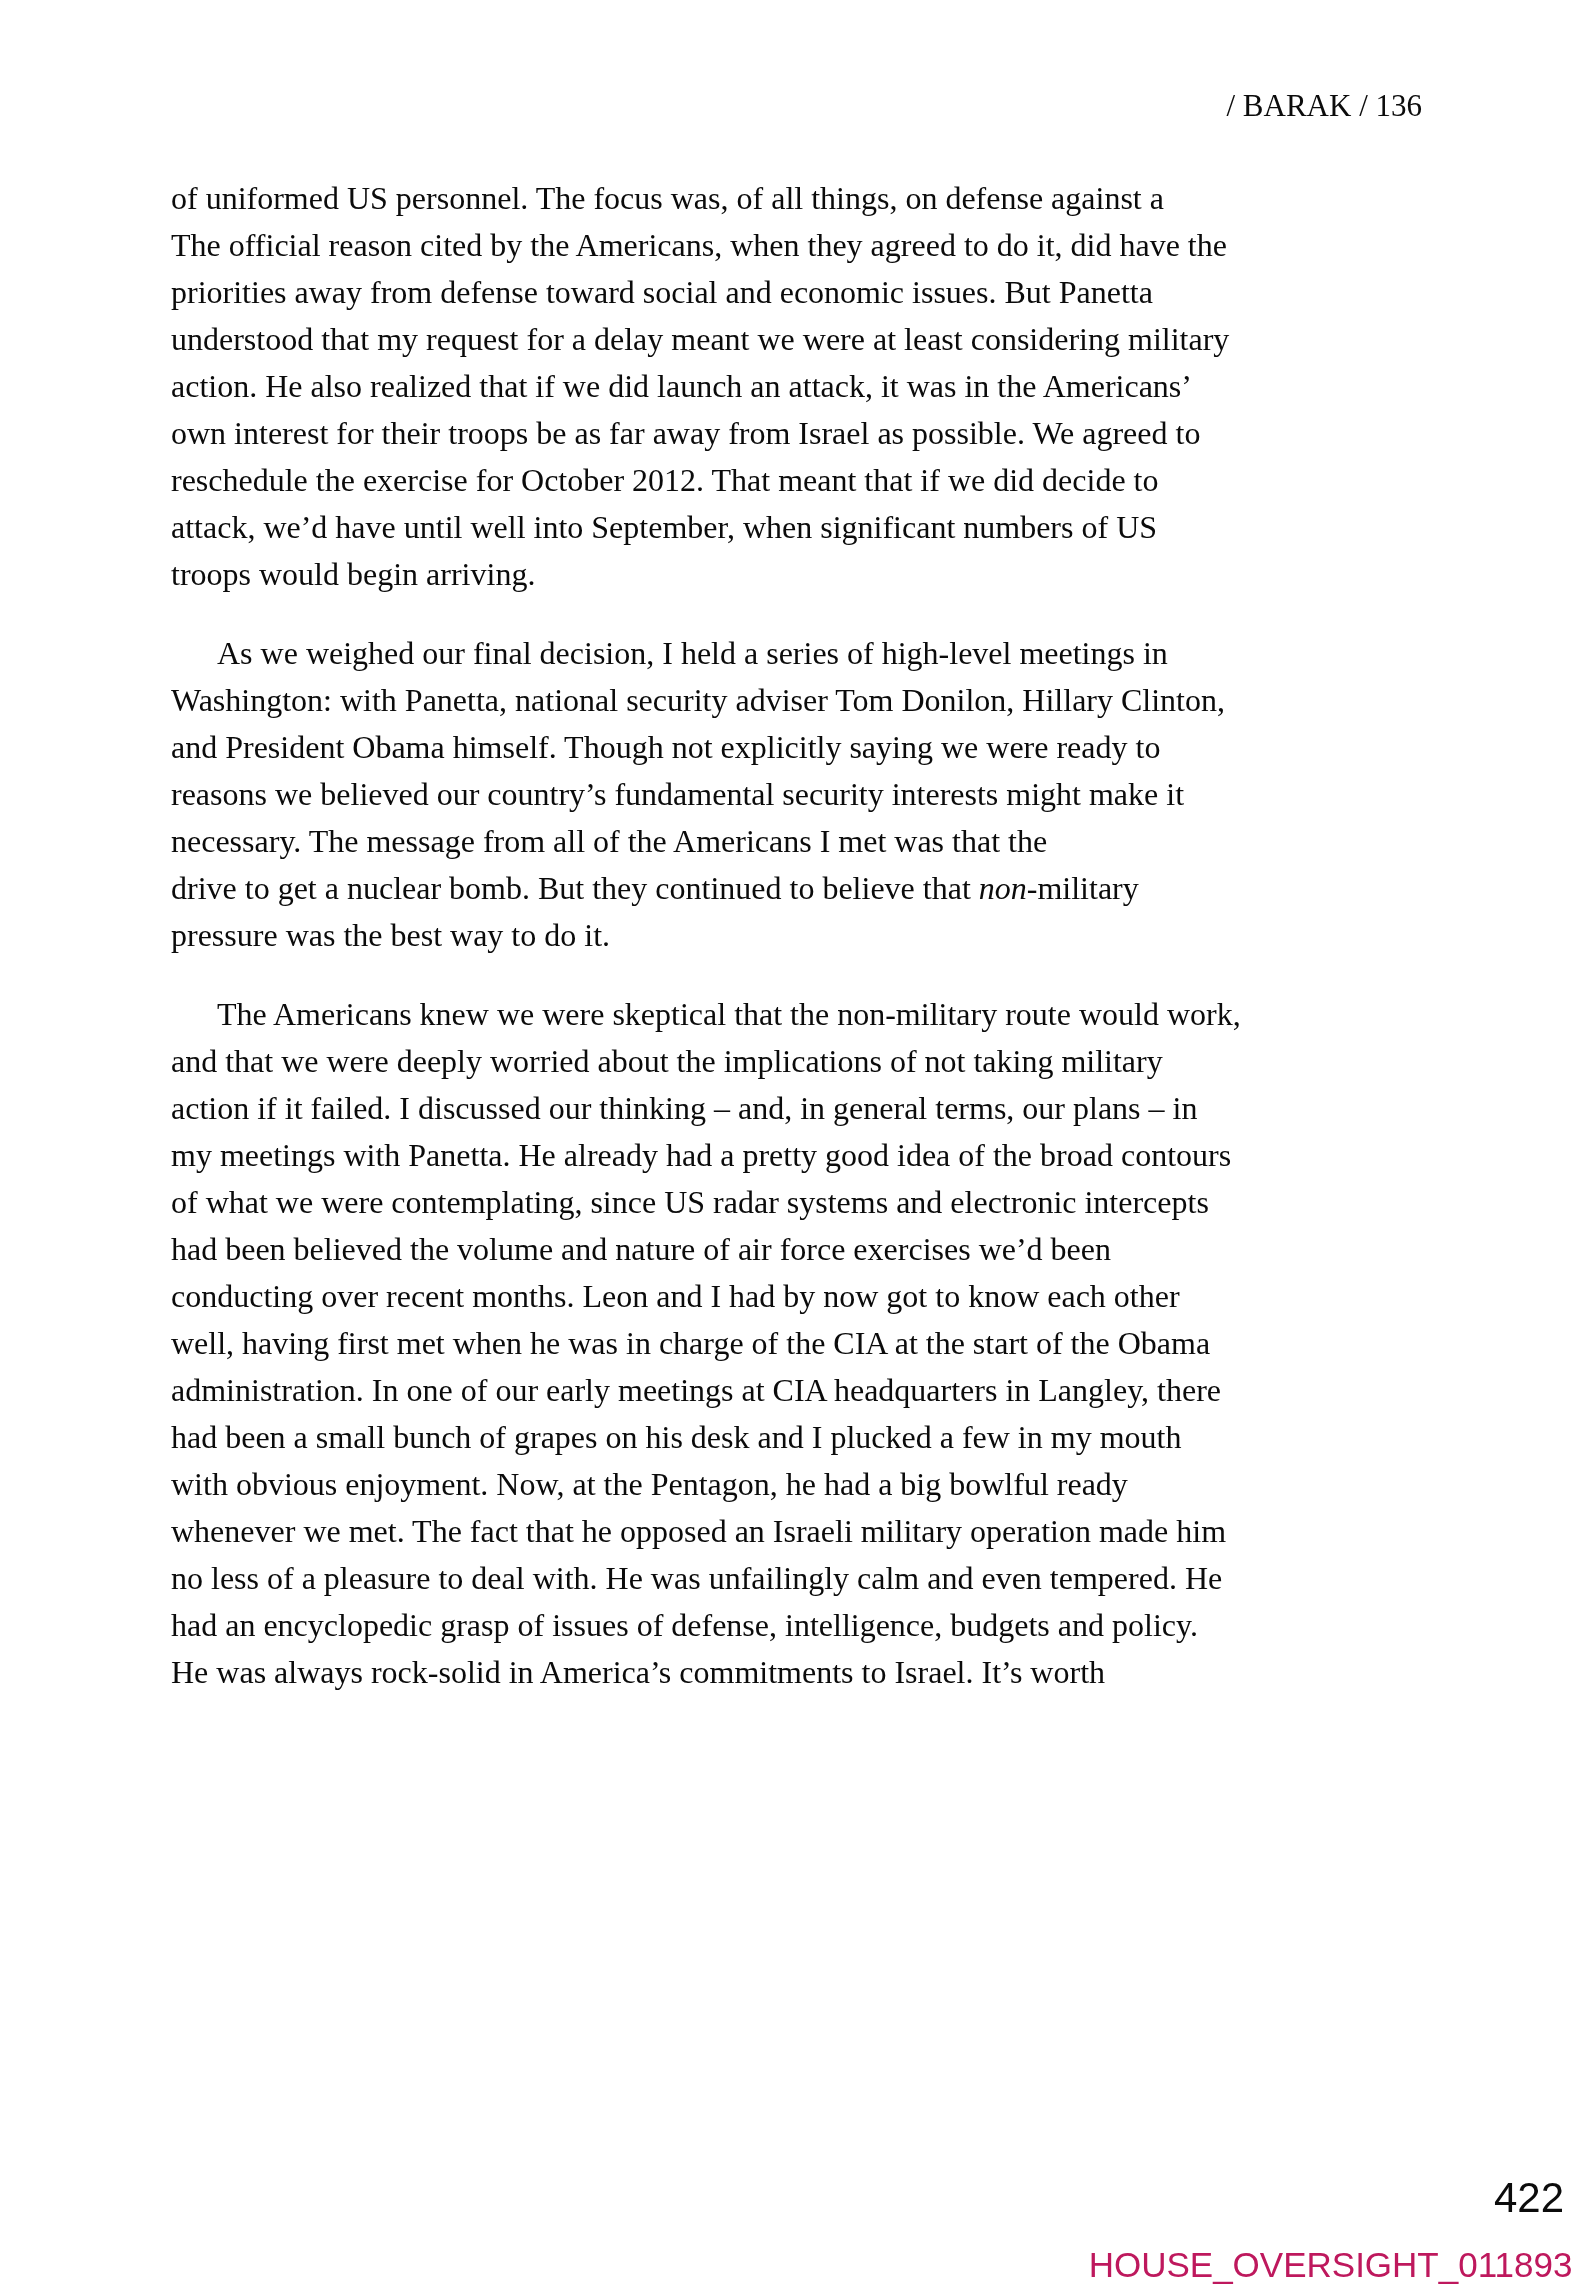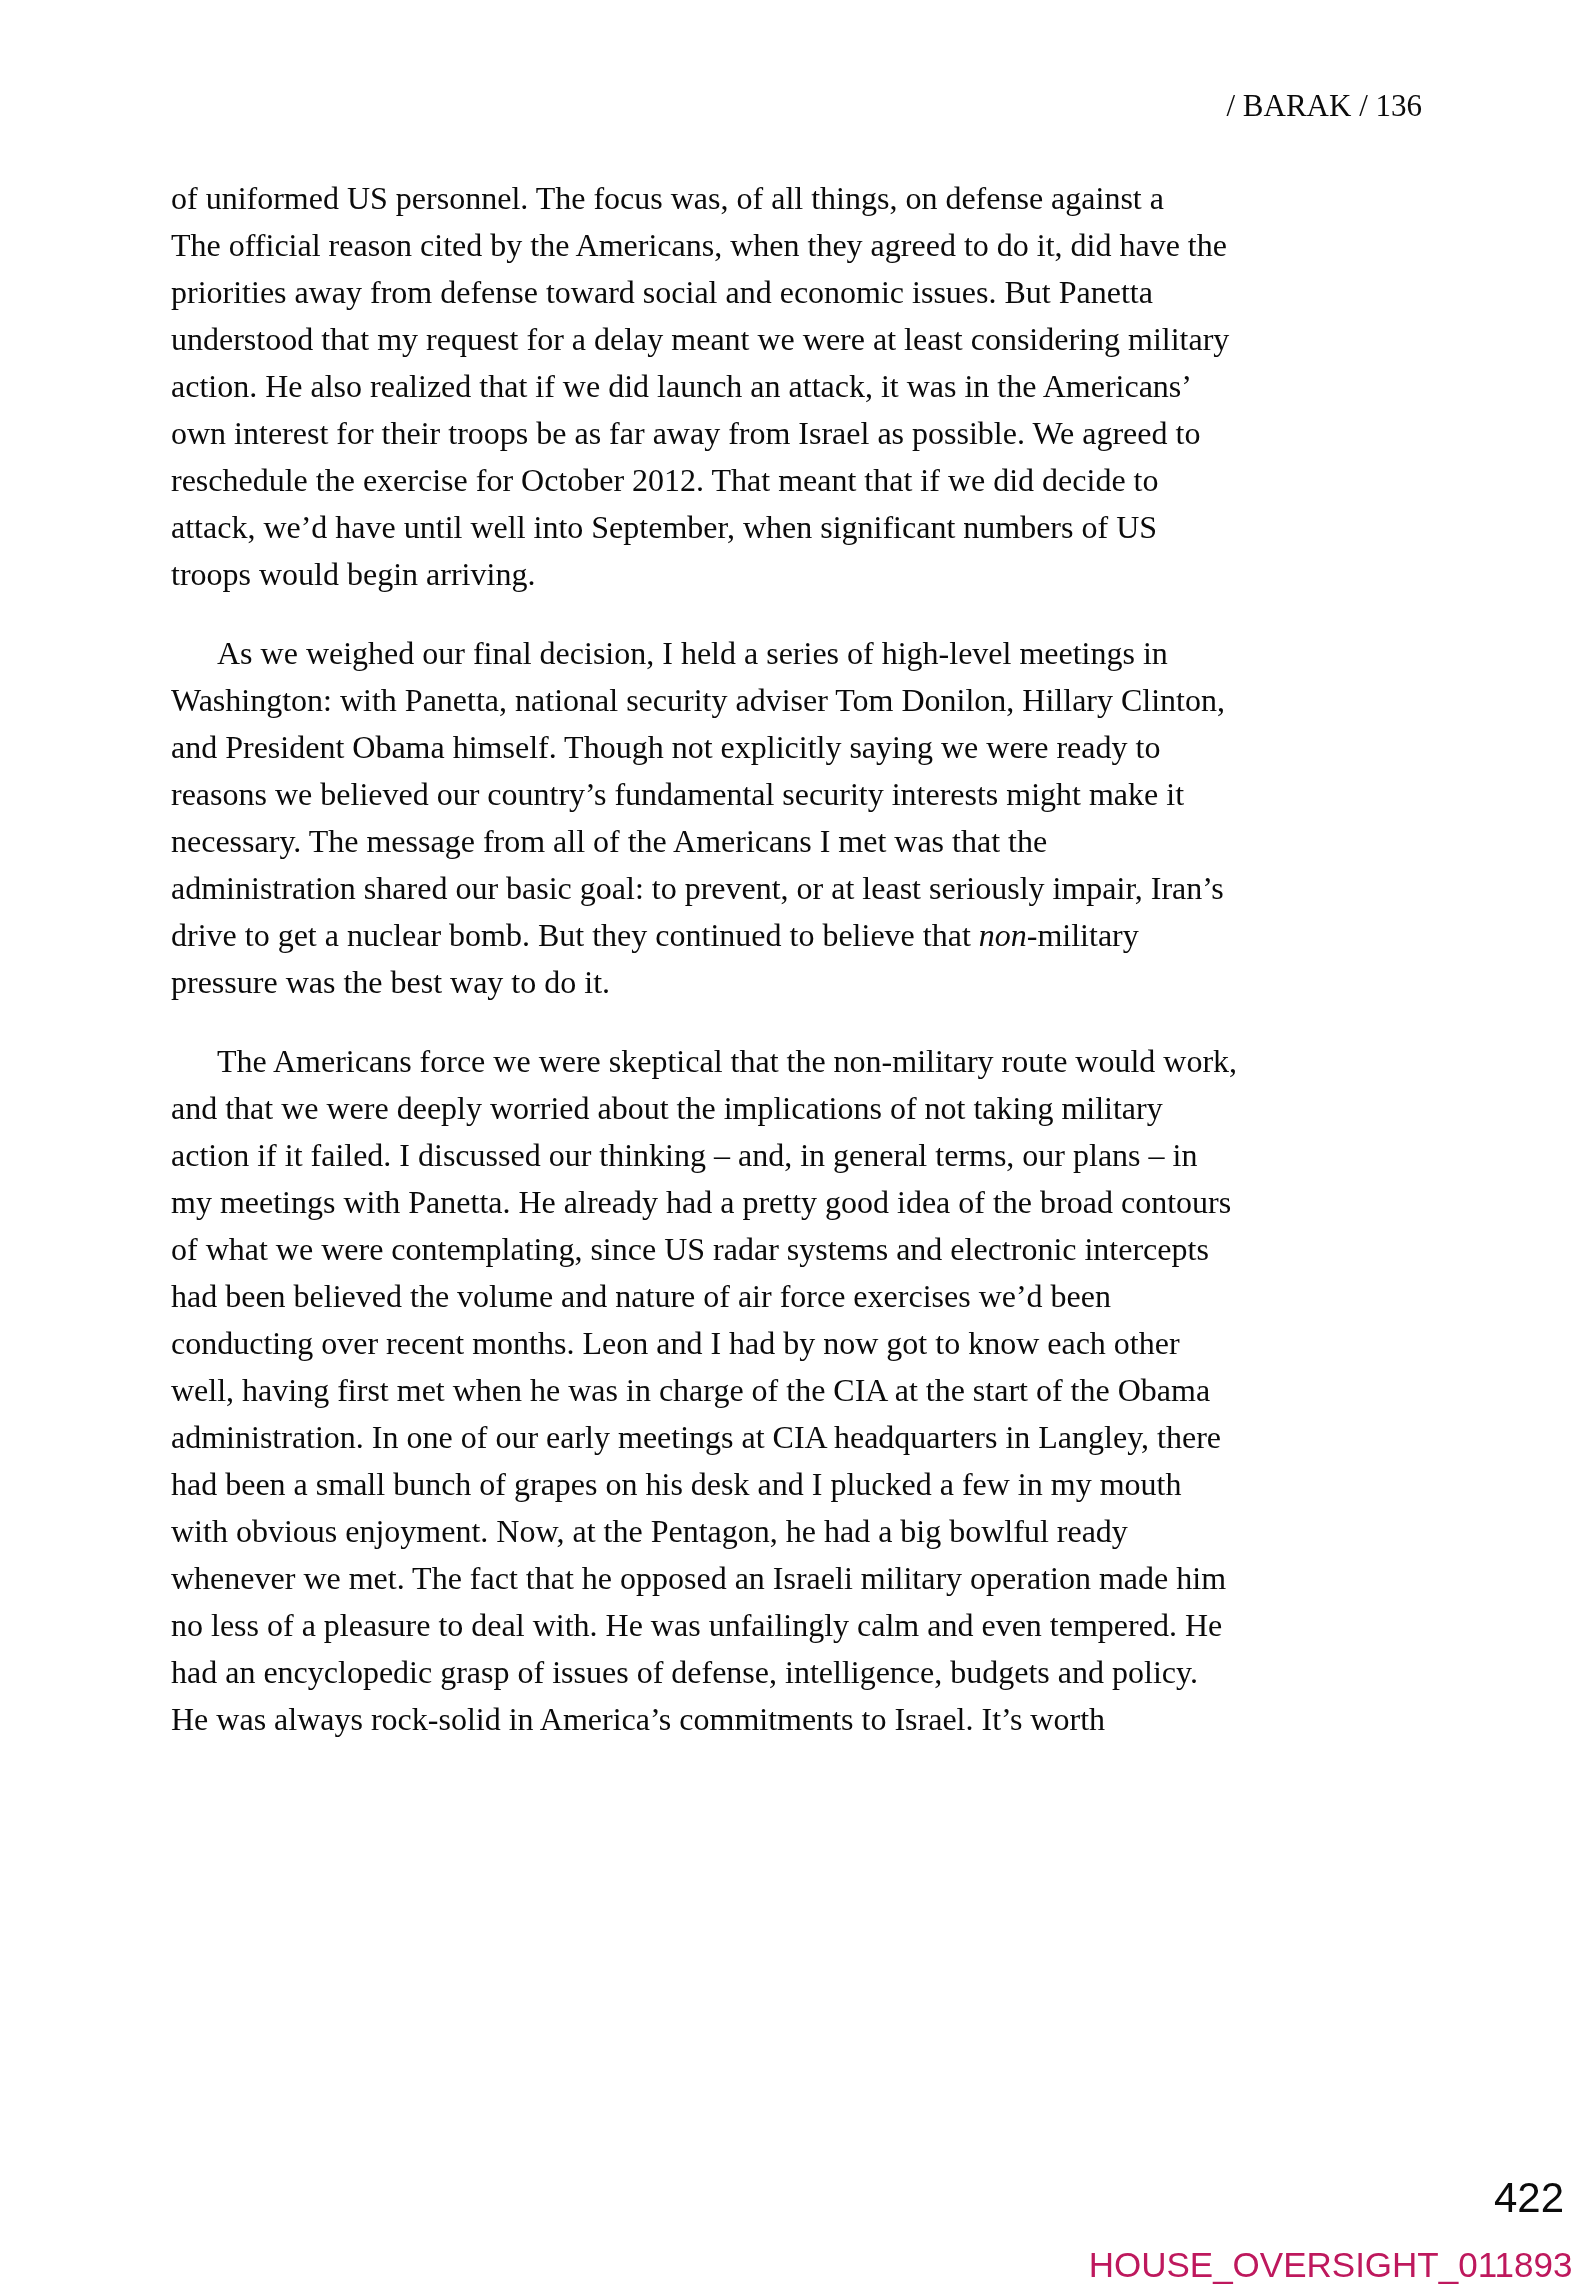--- a/index.html
+++ b/index.html
@@ -85,26 +85,25 @@
         <div class="line">reschedule the exercise for October 2012. That meant that if we did decide to</div>
         <div class="line">attack, we’d have until well into September, when significant numbers of US</div>
         <div class="line">troops would begin arriving.</div>
       </div>
       <div class="para indent">
         <div class="line first">As we weighed our final decision, I held a series of high-level meetings in</div>
         <div class="line">Washington: with Panetta, national security adviser Tom Donilon, Hillary Clinton,</div>
         <div class="line">and President Obama himself. Though not explicitly saying we were ready to</div>
         <div class="line">reasons we believed our country’s fundamental security interests might make it</div>
         <div class="line">necessary. The message from all of the Americans I met was that the</div>
-        <div class="line">administration shared our basic goal: to prevent, or at least seriously impair, Iran’s</div>
         <div class="line"><span>drive to get a nuclear bomb. But they continued to believe that </span><span class="italic">non</span><span>-military</span></div>
         <div class="line">pressure was the best way to do it.</div>
       </div>
       <div class="para indent">
-        <div class="line first">The Americans force we were skeptical that the non-military route would work,</div>
+        <div class="line first">The Americans knew we were skeptical that the non-military route would work,</div>
         <div class="line">and that we were deeply worried about the implications of not taking military</div>
         <div class="line">action if it failed. I discussed our thinking – and, in general terms, our plans – in</div>
         <div class="line">my meetings with Panetta. He already had a pretty good idea of the broad contours</div>
         <div class="line">of what we were contemplating, since US radar systems and electronic intercepts</div>
         <div class="line">had been believed the volume and nature of air force exercises we’d been</div>
         <div class="line">conducting over recent months. Leon and I had by now got to know each other</div>
         <div class="line">well, having first met when he was in charge of the CIA at the start of the Obama</div>
         <div class="line">administration. In one of our early meetings at CIA headquarters in Langley, there</div>
         <div class="line">had been a small bunch of grapes on his desk and I plucked a few in my mouth</div>
         <div class="line">with obvious enjoyment. Now, at the Pentagon, he had a big bowlful ready</div>

